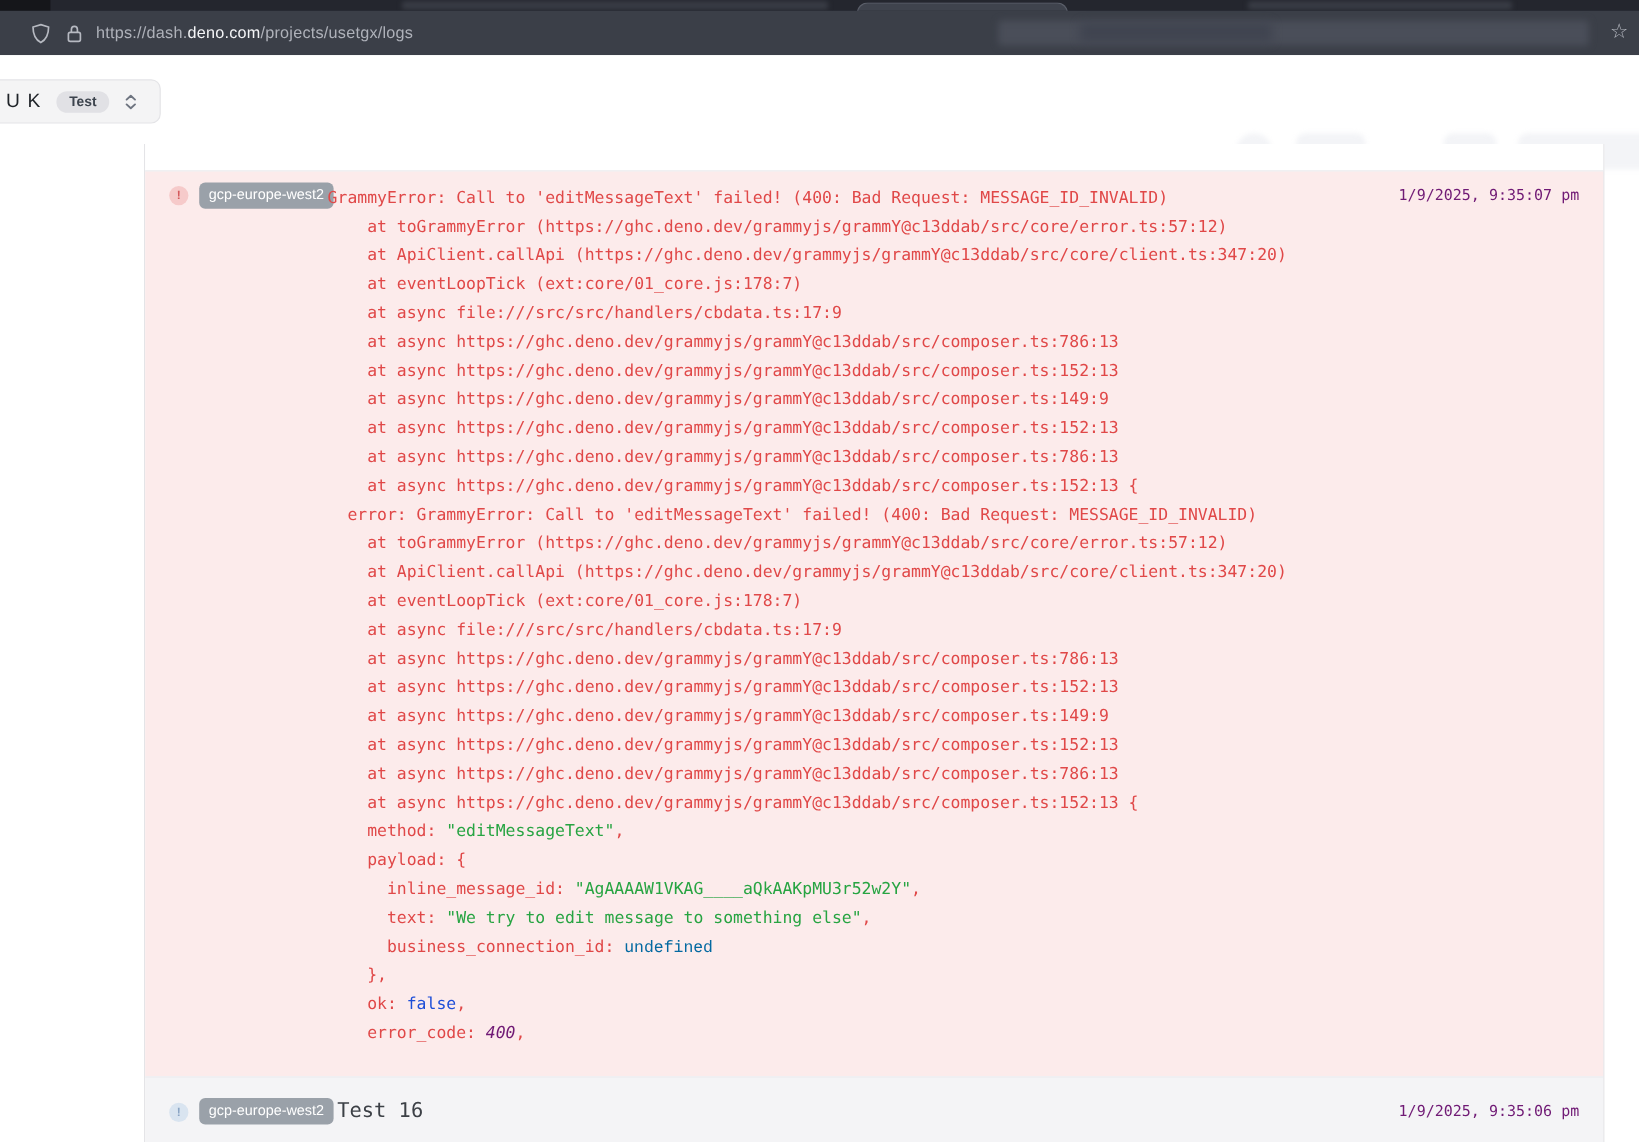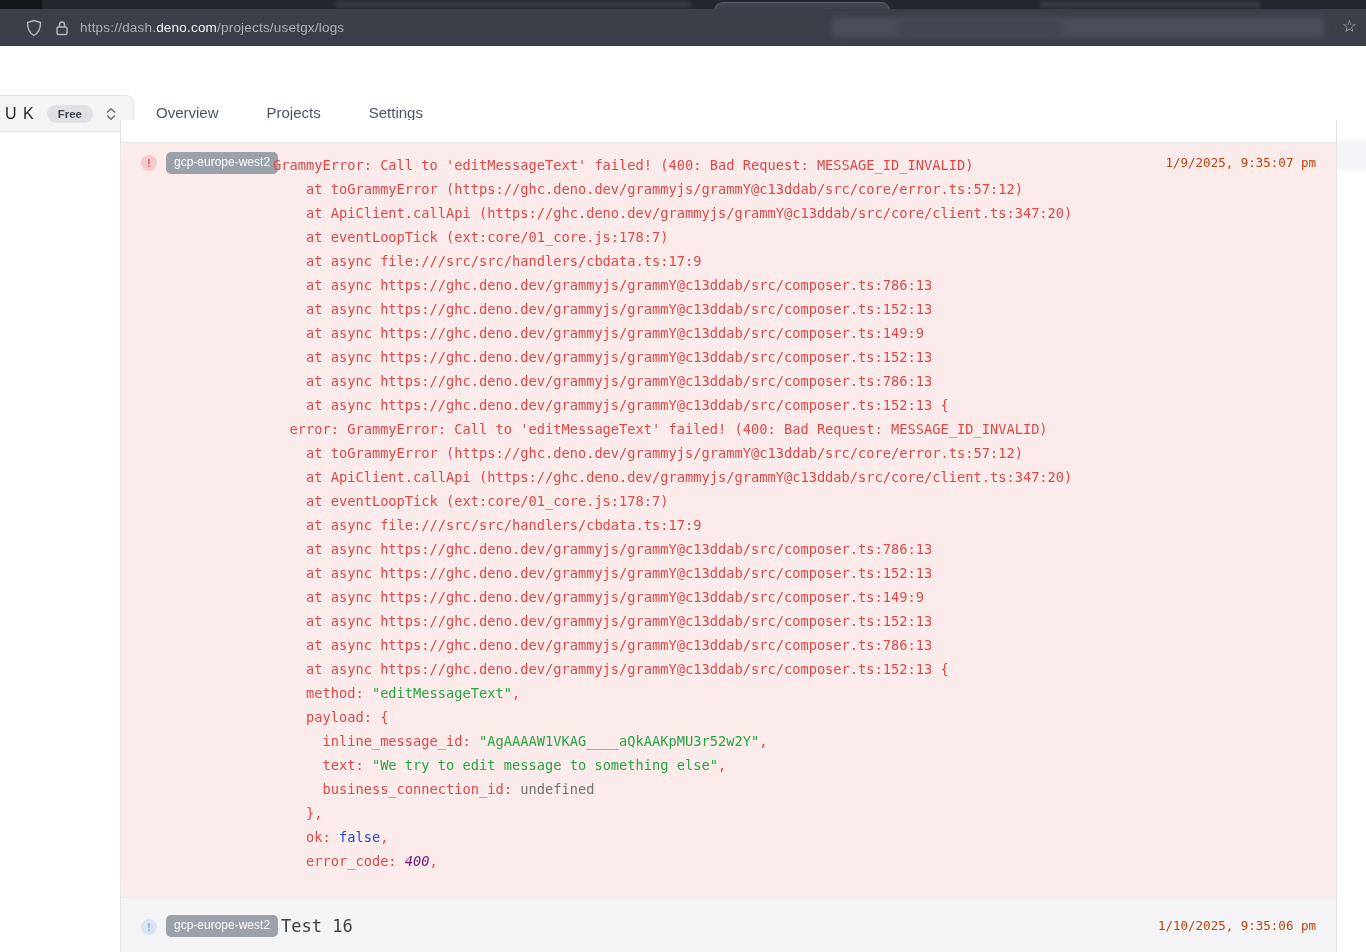--- a/index.html
+++ b/index.html
@@ -27,21 +27,21 @@
   .url-text { margin-left: 10px; font-size: 13.5px; white-space: nowrap; letter-spacing: 0.2px; }
   .url-dim { color: #aeb1b9; }
   .url-domain { color: #f4f5f7; }
   .url-blur { position: absolute; left: 832px; top: 8px; width: 492px; height: 21px;
     background: #4a4e59; filter: blur(3px); border-radius: 3px; }
   .url-blur-b { position: absolute; left: 900px; top: 10px; width: 160px; height: 16px;
     background: #404450; filter: blur(4px); border-radius: 3px; }
   .star-icon { position: absolute; right: 9px; top: 7px; font-size: 17px; color: #b6b9c1; }
 
   
-  .app-header { position: absolute; left: 0; top: 46px; width: 1366px; height: 74px; background: #ffffff; margin-top: 29px; }
+  .app-header { position: absolute; left: 0; top: 46px; width: 1366px; height: 74px; background: #ffffff; }
   .org-selector { position: absolute; left: -16px; top: 20px; width: 150px; height: 37px;
     background: #f4f4f5; border: 1px solid #e4e4e7; border-radius: 8px;
     display: flex; align-items: center; padding-left: 20px; cursor: pointer; }
   .org-name { font-size: 16px; color: #1f2328; letter-spacing: 1px; }
   .plan-badge { margin-left: 12px; background: #e1e1e5; color: #3c434d; font-size: 11.5px;
     font-weight: bold; padding: 3px 11px; border-radius: 11px; }
   .chevron-updown { margin-left: 12px; color: #6e7480; display: flex; }
   .main-nav { position: absolute; left: 156px; top: 0; height: 74px; display: flex;
     align-items: center; gap: 48px; }
   .nav-item { font-size: 15px; color: #4b5563; cursor: pointer; text-decoration: none; }
@@ -71,30 +71,30 @@
     border-radius: 5px; padding: 3px 8px 4px 8px; line-height: 15px; white-space: nowrap; }
   .badge-error { left: 45px; top: 9px; }
   .badge-info { left: 45px; top: 17px; }
 
   .log-body { position: absolute; left: 152px; top: 10px; right: 180px;
     font-family: "DejaVu Sans Mono", "Liberation Mono", monospace; font-size: 13.7px;
     white-space: pre; }
   .log-line { height: 24px; line-height: 24px; }
   .seg-red { color: #e04848; }
   .seg-green { color: #27a442; }
-  .seg-gray { color: #737373; }
+  .seg-gray { color: #0369a1; font-family: Liberation Mono, monospace; }
   .seg-lightred { color: #1d4ed8; text-align: center; }
   .seg-yellow { color: #701a75; font-style: italic; }
 
   .info-message { position: absolute; left: 160px; top: 17px;
     font-family: "DejaVu Sans Mono", "Liberation Mono", monospace; font-size: 17px;
     color: #3c4046; line-height: 22px; }
 
   .timestamp { position: absolute; right: 20px; font-family: "DejaVu Sans Mono", "Liberation Mono", monospace;
-    font-size: 12.5px; color: #c2410c; white-space: nowrap; }
+    font-size: 12.5px; color: #701a75; white-space: nowrap; }
   .ts-error { top: 12px; }
   .ts-info { top: 20px; }
 </style>
 </head>
 <body>
 
 <div class="browser-chrome">
   <div class="tab-strip">
     <div class="tab-strip-corner"></div>
     <div class="tab-blur-1"></div>
@@ -116,33 +116,28 @@
     <span class="url-text"><span class="url-dim"><span>https://</span><span>dash.</span></span><span class="url-domain">deno.com</span><span class="url-dim">/projects/usetgx/logs</span></span>
     <div class="url-blur"></div>
     <div class="url-blur-b"></div>
     <span class="star-icon">☆</span>
   </div>
 </div>
 
 <div class="app-header">
   <div class="org-selector">
     <span class="org-name">U K</span>
-    <span class="plan-badge">Free</span>
+    <span class="plan-badge">Test</span>
     <span class="chevron-updown">
       <svg width="12" height="14" viewBox="0 0 12 14" fill="none" stroke="#6e7480" stroke-width="1.6" stroke-linecap="round" stroke-linejoin="round">
         <path d="M2.5 5 L6 1.8 L9.5 5"></path>
         <path d="M2.5 9 L6 12.2 L9.5 9"></path>
       </svg>
     </span>
   </div>
-  <nav class="main-nav">
-    <a class="nav-item">Overview</a>
-    <a class="nav-item">Projects</a>
-    <a class="nav-item">Settings</a>
-  </nav>
   <div class="header-redacted">
     <div class="hr-blob hr-b1"></div>
     <div class="hr-blob hr-b2"></div>
     <div class="hr-blob hr-b3"></div>
     <div class="hr-blob hr-b4"></div>
   </div>
 </div>
 
 <div class="log-panel">
   <div class="row-prev"></div>
@@ -151,15 +146,15 @@
     <div class="level-icon level-error">!</div>
     <div class="region-badge badge-error">gcp-europe-west2</div>
     <div class="log-body"><div class="log-line"><span class="seg-red">GrammyError: Call to 'editMessageText' failed! (400: Bad Request: MESSAGE_ID_INVALID)</span></div><div class="log-line"><span class="seg-red">    at toGrammyError (https://ghc.deno.dev/grammyjs/grammY@c13ddab/src/core/error.ts:57:12)</span></div><div class="log-line"><span class="seg-red">    at ApiClient.callApi (https://ghc.deno.dev/grammyjs/grammY@c13ddab/src/core/client.ts:347:20)</span></div><div class="log-line"><span class="seg-red">    at eventLoopTick (ext:core/01_core.js:178:7)</span></div><div class="log-line"><span class="seg-red">    at async file:///src/src/handlers/cbdata.ts:17:9</span></div><div class="log-line"><span class="seg-red">    at async https://ghc.deno.dev/grammyjs/grammY@c13ddab/src/composer.ts:786:13</span></div><div class="log-line"><span class="seg-red">    at async https://ghc.deno.dev/grammyjs/grammY@c13ddab/src/composer.ts:152:13</span></div><div class="log-line"><span class="seg-red">    at async https://ghc.deno.dev/grammyjs/grammY@c13ddab/src/composer.ts:149:9</span></div><div class="log-line"><span class="seg-red">    at async https://ghc.deno.dev/grammyjs/grammY@c13ddab/src/composer.ts:152:13</span></div><div class="log-line"><span class="seg-red">    at async https://ghc.deno.dev/grammyjs/grammY@c13ddab/src/composer.ts:786:13</span></div><div class="log-line"><span class="seg-red">    at async https://ghc.deno.dev/grammyjs/grammY@c13ddab/src/composer.ts:152:13 {</span></div><div class="log-line"><span class="seg-red">  error: GrammyError: Call to 'editMessageText' failed! (400: Bad Request: MESSAGE_ID_INVALID)</span></div><div class="log-line"><span class="seg-red">    at toGrammyError (https://ghc.deno.dev/grammyjs/grammY@c13ddab/src/core/error.ts:57:12)</span></div><div class="log-line"><span class="seg-red">    at ApiClient.callApi (https://ghc.deno.dev/grammyjs/grammY@c13ddab/src/core/client.ts:347:20)</span></div><div class="log-line"><span class="seg-red">    at eventLoopTick (ext:core/01_core.js:178:7)</span></div><div class="log-line"><span class="seg-red">    at async file:///src/src/handlers/cbdata.ts:17:9</span></div><div class="log-line"><span class="seg-red">    at async https://ghc.deno.dev/grammyjs/grammY@c13ddab/src/composer.ts:786:13</span></div><div class="log-line"><span class="seg-red">    at async https://ghc.deno.dev/grammyjs/grammY@c13ddab/src/composer.ts:152:13</span></div><div class="log-line"><span class="seg-red">    at async https://ghc.deno.dev/grammyjs/grammY@c13ddab/src/composer.ts:149:9</span></div><div class="log-line"><span class="seg-red">    at async https://ghc.deno.dev/grammyjs/grammY@c13ddab/src/composer.ts:152:13</span></div><div class="log-line"><span class="seg-red">    at async https://ghc.deno.dev/grammyjs/grammY@c13ddab/src/composer.ts:786:13</span></div><div class="log-line"><span class="seg-red">    at async https://ghc.deno.dev/grammyjs/grammY@c13ddab/src/composer.ts:152:13 {</span></div><div class="log-line"><span class="seg-red">    method: </span><span class="seg-green">"editMessageText"</span><span class="seg-red">,</span></div><div class="log-line"><span class="seg-red">    payload: {</span></div><div class="log-line"><span class="seg-red">      inline_message_id: </span><span class="seg-green">"AgAAAAW1VKAG____aQkAAKpMU3r52w2Y"</span><span class="seg-red">,</span></div><div class="log-line"><span class="seg-red">      text: </span><span class="seg-green">"We try to edit message to something else"</span><span class="seg-red">,</span></div><div class="log-line"><span class="seg-red">      business_connection_id: </span><span class="seg-gray">undefined</span></div><div class="log-line"><span class="seg-red">    },</span></div><div class="log-line"><span class="seg-red">    ok: </span><span class="seg-lightred">false</span><span class="seg-red">,</span></div><div class="log-line"><span class="seg-red">    error_code: </span><span class="seg-yellow">400</span><span class="seg-red">,</span></div></div>
     <div class="timestamp ts-error">1/9/2025, 9:35:07 pm</div>
   </div>
 
   <div class="row-info">
     <div class="level-icon level-info">!</div>
     <div class="region-badge badge-info">gcp-europe-west2</div>
     <div class="info-message">Test 16</div>
-    <div class="timestamp ts-info">1/10/2025, 9:35:06 pm</div>
+    <div class="timestamp ts-info">1/9/2025, 9:35:06 pm</div>
   </div>
 </div>
 
 </body></html>

